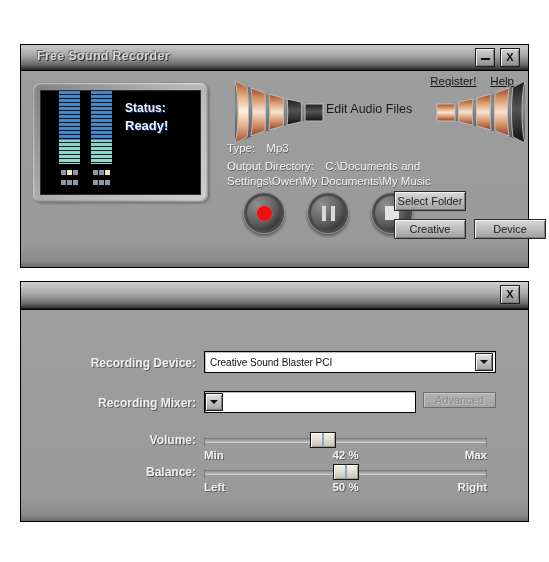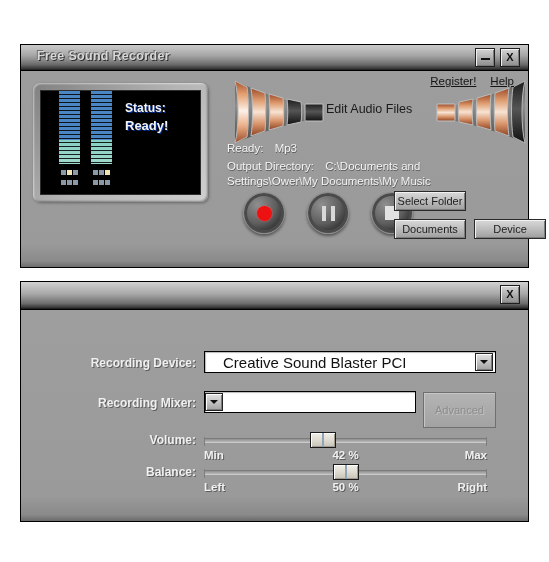--- a/index.html
+++ b/index.html
@@ -333,22 +333,22 @@
     box-shadow: inset 1px 1px 1px rgba(0,0,0,0.28);
     box-sizing: border-box;
     display: flex;
     align-items: center;
     cursor: pointer;
   }
   #combo-recording-device { left: 183px; top: 41px; width: 292px; height: 22px; }
   #combo-recording-mixer  { left: 183px; top: 81px; width: 212px; height: 22px; }
   .combo .combo-value {
     flex: 1;
-    padding-left: 18px;
-    font-size: 15px;
+    padding-left: 5px;
+    font-size: 10px;
     color: #111;
     white-space: nowrap;
     overflow: hidden;
   }
   .combo .combo-arrow {
     width: 18px;
     height: 18px;
     margin-right: 2px;
     background: linear-gradient(to bottom, #e4e4e4, #c0c0c0 55%, #a2a2a2);
     border: 1px solid #232323;
@@ -364,21 +364,21 @@
     border-left: 4px solid transparent;
     border-right: 4px solid transparent;
     border-top: 4px solid #101010;
   }
 
   #btn-advanced {
     position: absolute;
     left: 402px;
     top: 82px;
     width: 73px;
-    height: 36px;
+    height: 16px;
     background: linear-gradient(to bottom, #b4b4b4, #a2a2a2);
     border: 1px solid #6f6f6f;
     box-shadow: inset 1px 1px 0 #c6c6c6;
     font-size: 11px;
     color: #8d8d8d;
     text-shadow: 1px 1px 0 #c2c2c2;
     display: flex;
     align-items: center;
     justify-content: center;
     box-sizing: border-box;
@@ -546,21 +546,21 @@
       </svg>
 
       <div class="hdr-links">
         <a>Register!</a>
         <a>Help</a>
       </div>
 
       <div class="edit-audio-files">Edit Audio Files</div>
 
       <div class="info-line" id="info-type">
-        <span class="lbl">Ready:</span>
+        <span class="lbl">Type:</span>
         <span>Mp3</span>
       </div>
       <div class="info-line" id="info-dir1">
         <span class="lbl">Output Directory:</span>
         <span>C:\Documents and</span>
       </div>
       <div class="info-line" id="info-dir2">Settings\Ower\My Documents\My Music</div>
 
       <div class="transport">
         <div class="round-btn">
@@ -571,21 +571,21 @@
               <i></i>
               <i></i>
             </span>
         </div>
         <div class="round-btn">
           <span class="icon-stop"></span>
         </div>
       </div>
 
       <button class="sq-btn" id="btn-select-folder">Select Folder</button>
-      <button class="sq-btn" id="btn-settings">Documents</button>
+      <button class="sq-btn" id="btn-settings">Creative</button>
       <button class="sq-btn" id="btn-device">Device</button>
 
     </div>
   </div>
 
   <div class="window" id="device-window">
 
     <div class="titlebar plain">
       <div class="tb-buttons">
         <button class="tb-btn">X</button>

